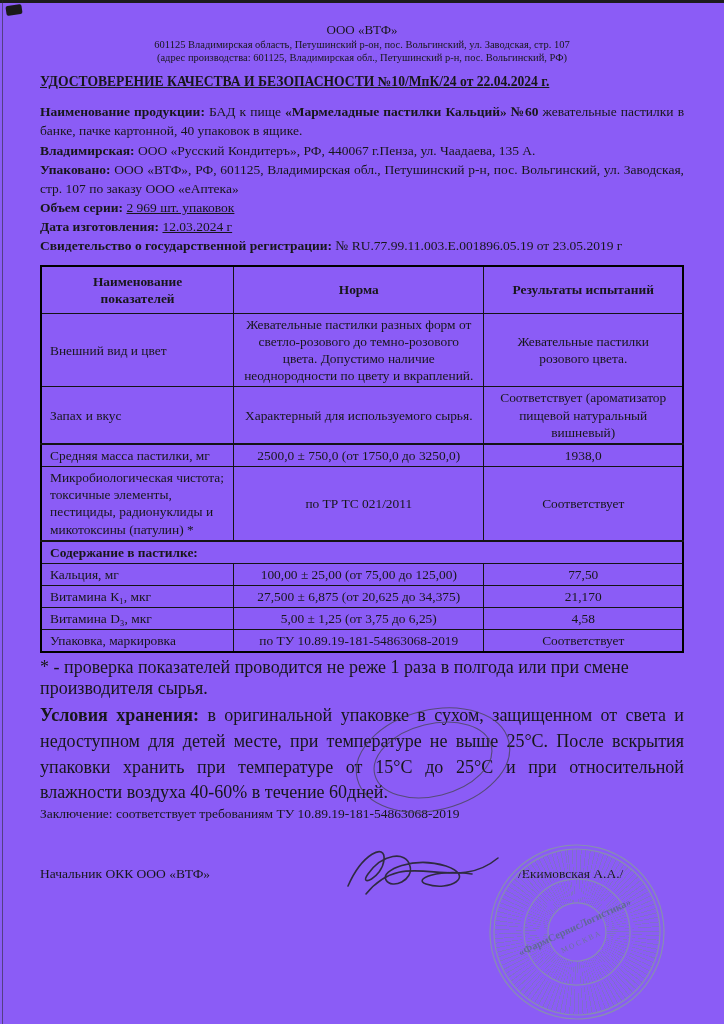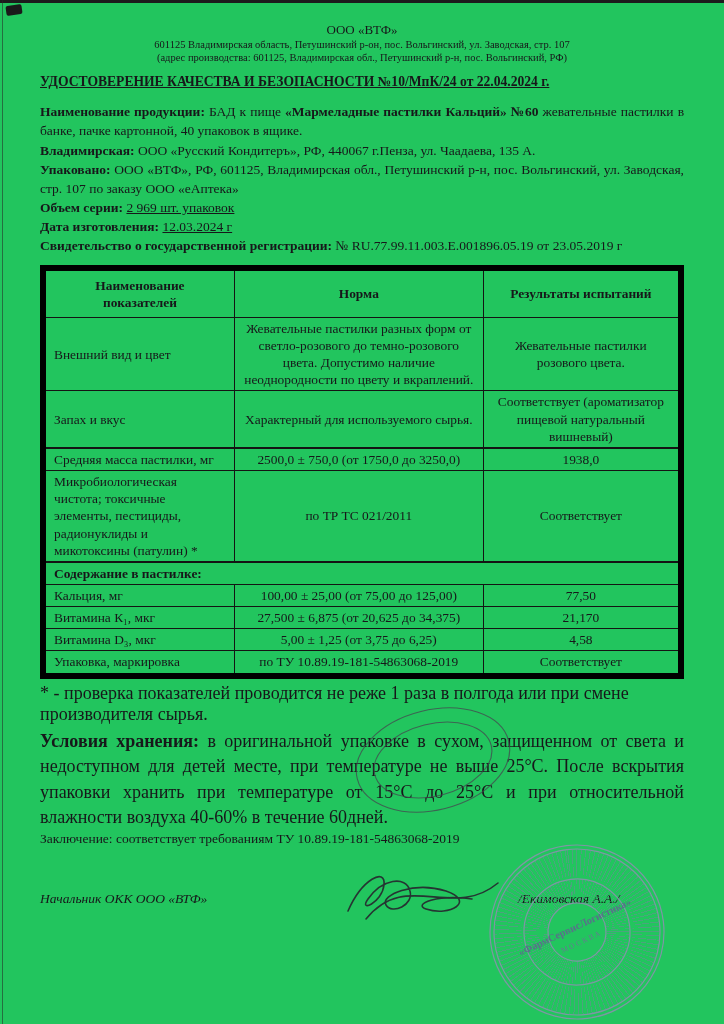--- a/index.html
+++ b/index.html
@@ -1,51 +1,51 @@
 <!DOCTYPE html>
 <html><head>
 <meta charset="utf-8">
 <style>
   * { margin:0; padding:0; box-sizing:border-box; }
   html,body { background:#e9e9e9; }
   body { font-family:"Liberation Serif","DejaVu Serif",serif; }
-  .page { position:relative; width:724px; height:1024px; margin:0 auto; background:#22c55e; color:#17171a; overflow:hidden; }
+  .page { position:relative; width:724px; height:1024px; margin:0 auto; background:#8b5cf6; color:#17171a; overflow:hidden; }
   .scan-top { position:absolute; left:0; top:0; width:100%; height:3px; background:#1c1c1c; }
   .scan-left { position:absolute; left:2px; top:0; width:1px; height:100%; background:rgba(40,40,40,.55); }
   .corner-blob { position:absolute; left:6px; top:5px; width:16px; height:10px; background:#1a1a1a; border-radius:2px; transform:rotate(-8deg); }
 
   .content { padding:22px 40px 0 40px; }
 
   .hdr { text-align:center; }
   .hdr-co { font-size:13px; }
   .hdr-adr { font-size:10.5px; line-height:1.25; }
 
   .title { text-align:left; font-weight:bold; font-size:13.6px; text-decoration:underline; margin-top:10px; }
 
   .body-text { margin-top:12px; font-size:13.5px; line-height:1.42; }
   .body-text p { text-align:justify; }
   .lbl { font-weight:bold; }
   .u { text-decoration:underline; }
 
-  table.spec { width:100%; border-collapse:collapse; border:6px solid #000000; margin-top:9px; font-size:13.4px; line-height:1.28; }
+  table.spec { width:100%; border-collapse:collapse; border:2px solid #000000; margin-top:9px; font-size:13.4px; line-height:1.28; }
   .spec th, .spec td { border:1px solid #141414; padding:2px 8px; vertical-align:middle; }
   .spec th { font-weight:bold; text-align:center; padding:6px 6px; }
   .spec th.c1 { width:30%; padding:6px 26px; }
   .spec th.c2 { width:39%; }
   .spec th.c3 { width:31%; }
   .spec td.c { text-align:center; }
   .spec tr.thick td { border-top-width:2px; }
   .spec td.section { font-weight:bold; }
 
   .footnote { font-size:18px; margin-top:4px; }
 
   .para { margin-top:4px; font-size:18px; line-height:1.42; text-align:justify; }
   .conclusion { font-size:13.5px; font-weight:normal; }
 
-  .sig-row { position:relative; margin-top:30px; height:46px; font-size:13.5px;font-style:italic; }
+  .sig-row { position:relative; margin-top:30px; height:46px; font-size:13.5px; }
   .sig-pos { position:absolute; left:0; top:14px; }
   .sig-scribble { position:absolute; left:300px; top:-18px; }
   .sig-name { position:absolute; left:478px; top:14px; }
 
   .stamp-sig { position:absolute; left:348px; top:700px; width:170px; height:120px; }
 
   .stamp-bottom { position:absolute; left:487px; top:842px; width:180px; height:180px; transform:rotate(-7deg); opacity:.92; }
   .stamp-bottom svg { position:absolute; inset:0; width:100%; height:100%; }
   .burst { position:absolute; inset:0; border-radius:50%;
     background:repeating-conic-gradient(rgba(118,130,158,.55) 0 0.7deg, transparent 0.7deg 3.2deg);

